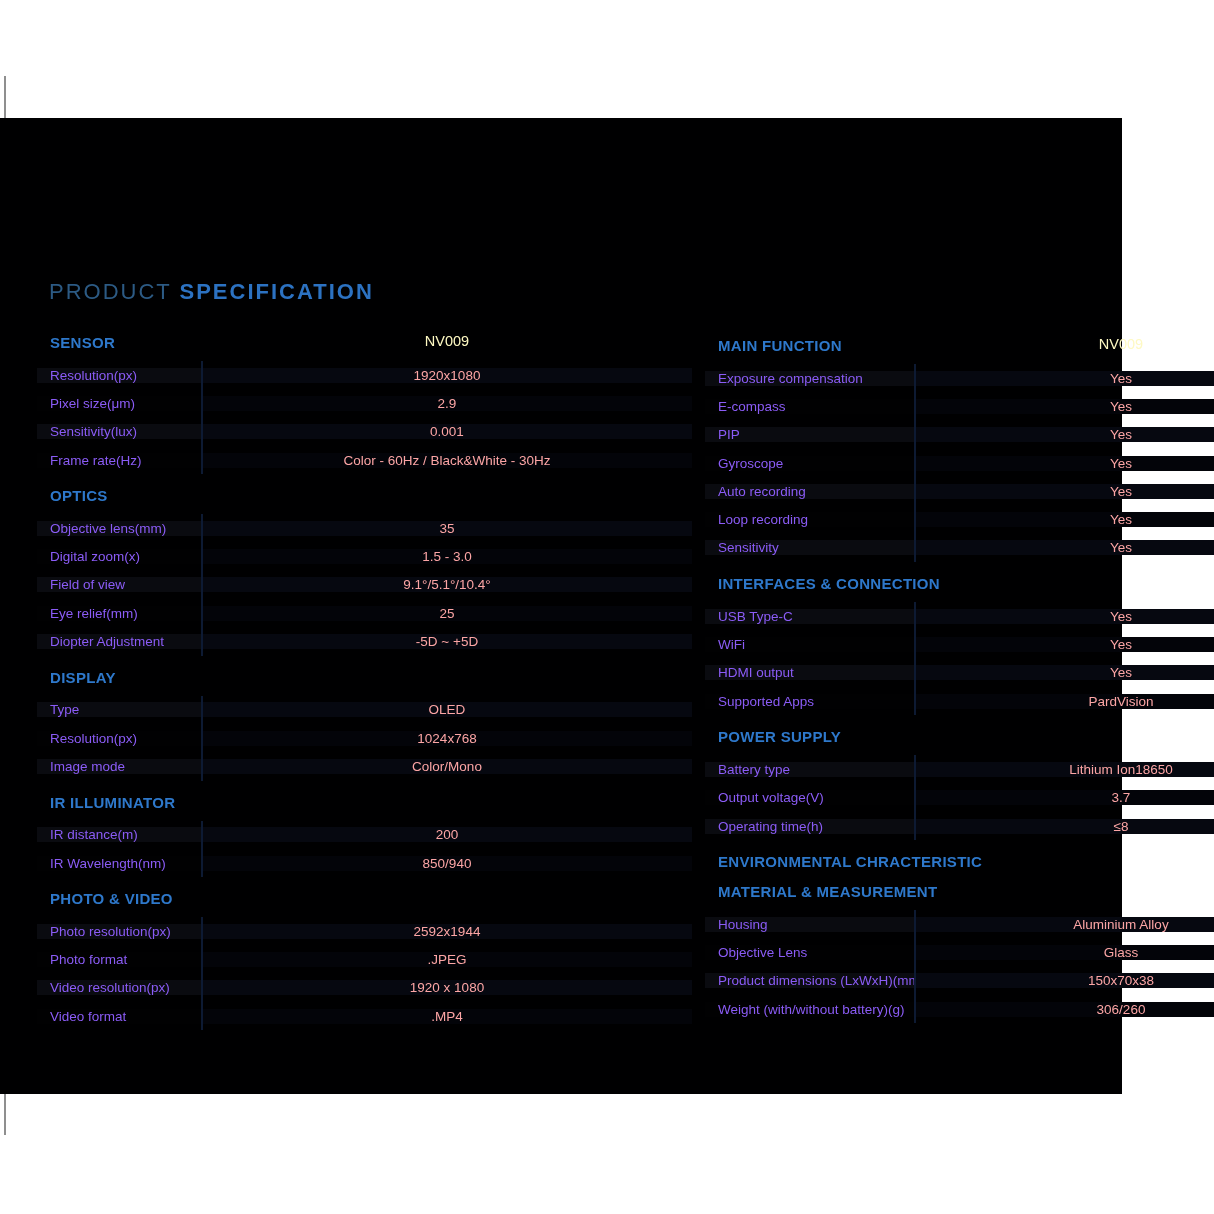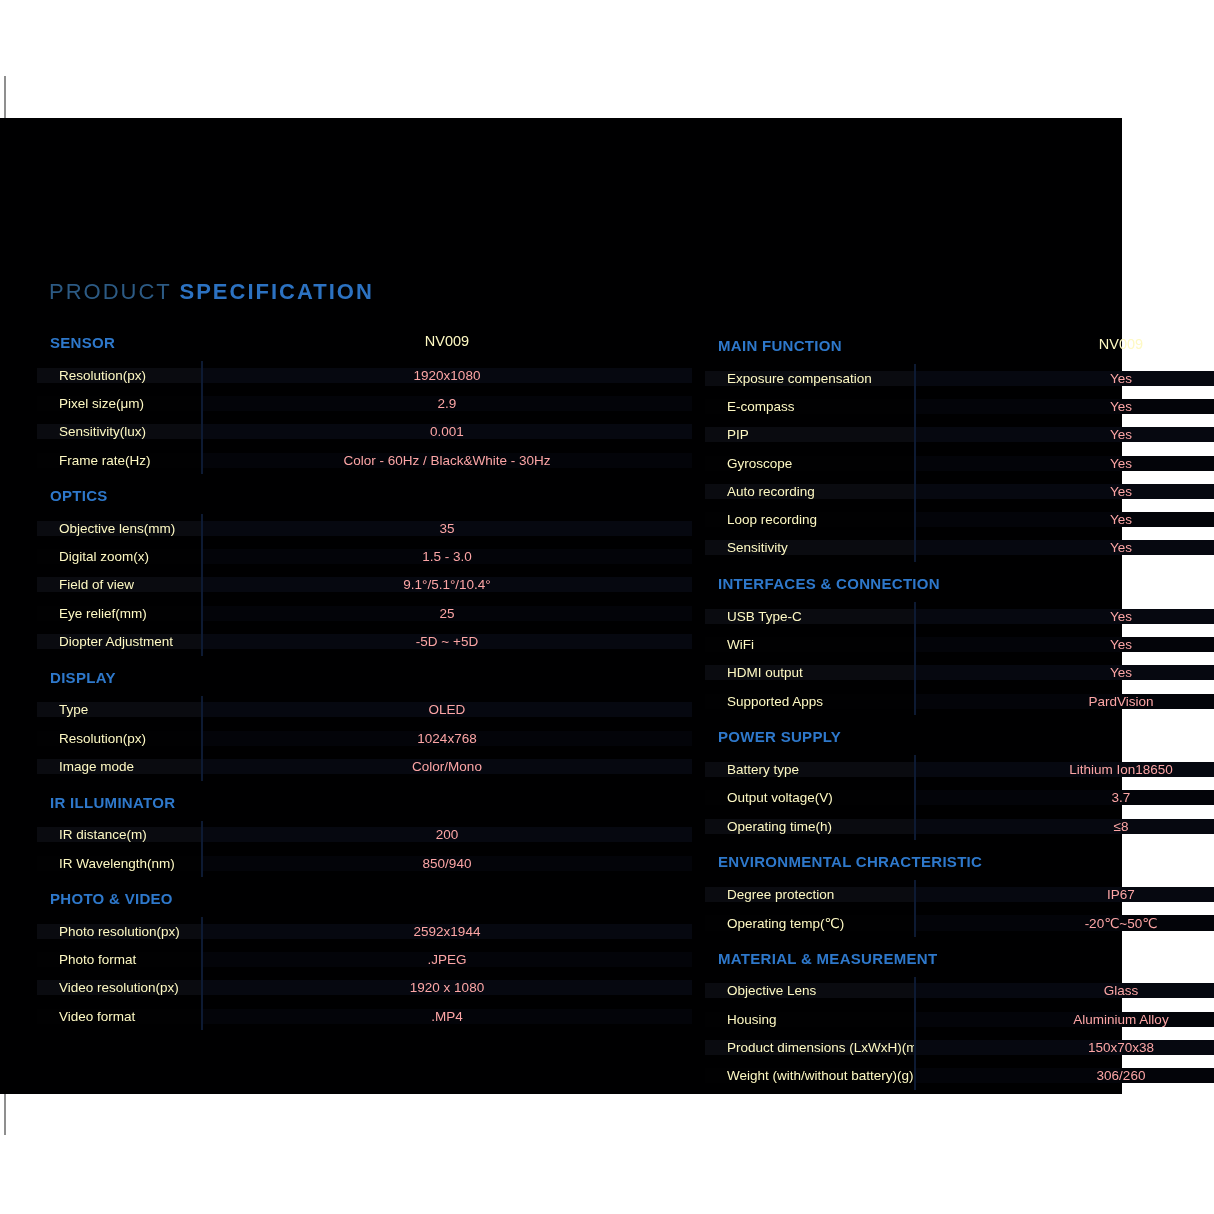--- a/index.html
+++ b/index.html
@@ -38,22 +38,22 @@
     width:var(--vw);padding-left:var(--vpad);box-sizing:border-box;
     text-align:center;color:#fef9c3;font-size:14.5px;font-weight:400;
   }
   .rows{position:relative;}
   .rows::after{
     content:"";position:absolute;left:var(--divx);top:0;bottom:0;width:2px;
     background:#0d1a33;
   }
   .row{display:flex;height:28.3px;align-items:center;}
   .lc{
-    width:var(--lw);box-sizing:border-box;padding-left:22px;
-    color:#fef9c3;font-size:13.5px;white-space:nowrap;
+    width:var(--lw);box-sizing:border-box;padding-left:13px;
+    color:#8b5cf6;font-size:13.5px;white-space:nowrap;
   }
   .vc{
     width:var(--vw);box-sizing:border-box;padding-left:var(--vpad);
     text-align:center;color:#fca5a5;font-size:13.5px;white-space:nowrap;
   }
   .row:nth-child(odd) .lc{background:#0a0b10;}
   .row:nth-child(odd) .vc{background:#060810;}
   .row:nth-child(even) .lc{background:#010102;}
   .row:nth-child(even) .vc{background:#030409;}
 </style>
@@ -255,43 +255,33 @@
           <div class="row">
             <div class="lc">Operating time(h)</div>
             <div class="vc">≤8</div>
           </div>
         </div>
       </div>
       <div class="section">
         <div class="sec-header">
           <span class="sec-title">ENVIRONMENTAL CHRACTERISTIC</span>
         </div>
-        <div class="rows">
-          <div class="row">
-            <div class="lc">Degree protection</div>
-            <div class="vc">IP67</div>
-          </div>
-          <div class="row">
-            <div class="lc">Operating temp(℃)</div>
-            <div class="vc">-20℃~50℃</div>
-          </div>
-        </div>
       </div>
       <div class="section">
         <div class="sec-header">
           <span class="sec-title">MATERIAL &amp; MEASUREMENT</span>
         </div>
         <div class="rows">
+          <div class="row">
+            <div class="lc">Housing</div>
+            <div class="vc">Aluminium Alloy</div>
+          </div>
           <div class="row">
             <div class="lc">Objective Lens</div>
             <div class="vc">Glass</div>
-          </div>
-          <div class="row">
-            <div class="lc">Housing</div>
-            <div class="vc">Aluminium Alloy</div>
           </div>
           <div class="row">
             <div class="lc">Product dimensions (LxWxH)(mm)</div>
             <div class="vc">150x70x38</div>
           </div>
           <div class="row">
             <div class="lc">Weight (with/without battery)(g)</div>
             <div class="vc">306/260</div>
           </div>
         </div>

